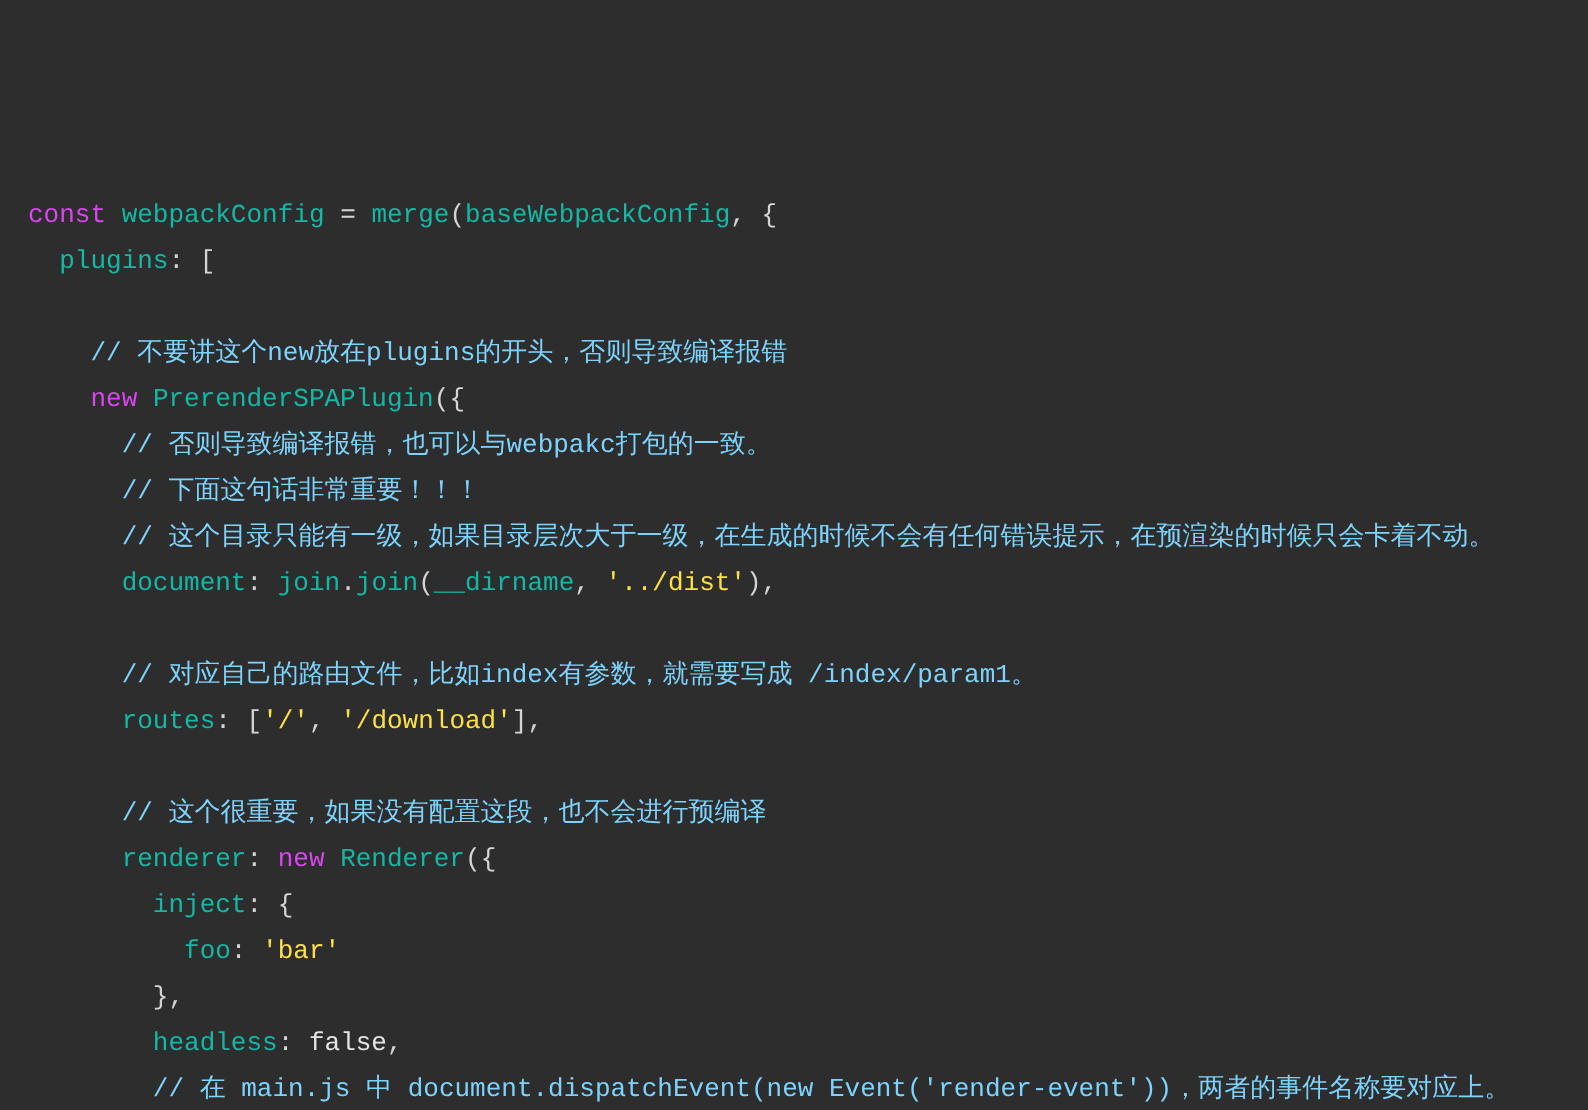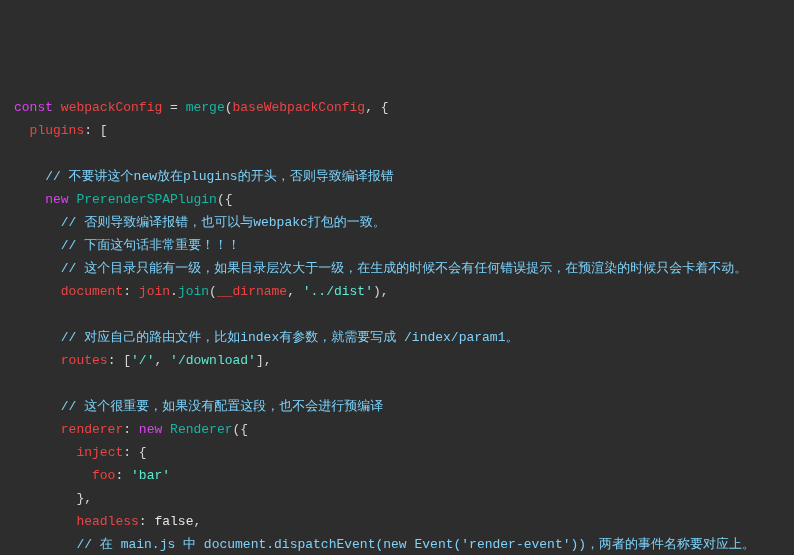--- a/index.html
+++ b/index.html
@@ -6,23 +6,23 @@
   body {
     background: #2d2d2d;
     font-family: Consolas, "Courier New", monospace;
     font-size: 13px;
     line-height: 23px;
     color: #cccccc;
     padding: 4px 0 4px 14px;
     white-space: pre;
   }
   .kw { color: #d946ef; }          
-  .var { color: #ef4444; }          
+  .var { color: #14b8a6; }          
   .fn { color: #14b8a6; }          
-  .str { color: #5eead4; }          
+  .str { color: #fde047; }          
   .bool { color: #e5e5e5; }         
   .cmt { color: #7dd3fc; }          
   .punc { color: #d4d4d4; }         
   .op { color: #d4d4d4; }
 </style>
 </head>
 <body>
 
 
 

